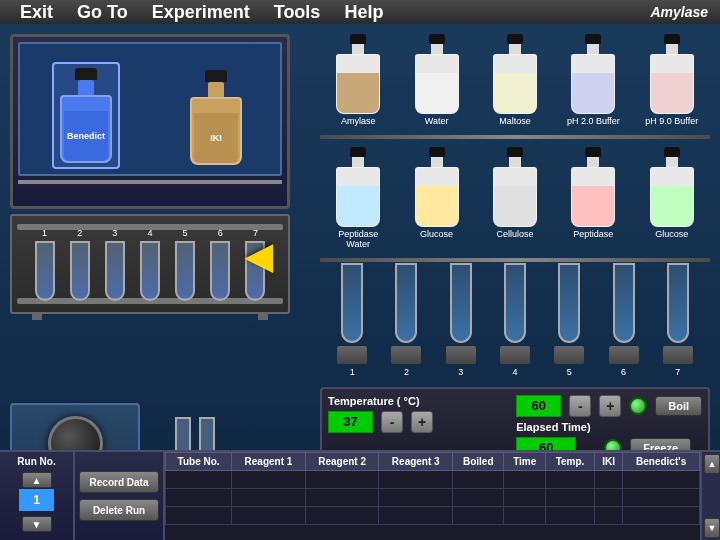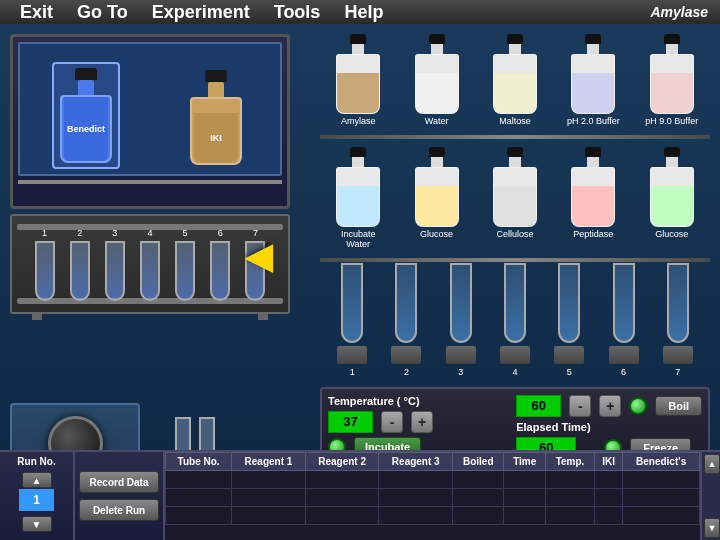--- a/index.html
+++ b/index.html
@@ -564,21 +564,21 @@
 
   <div id="left-panel">
 
     <div id="reagent-cabinet">
       <div id="cabinet-screen">
 
         <div style="display:flex;flex-direction:column;align-items:center;background:rgba(80,120,220,0.25);border:2px solid #88aaff;border-radius:4px;padding:4px 6px;">
           <div class="bottle-cap"></div>
           <div style="width:16px;height:15px;background:#4a7aee;border-radius:2px 2px 0 0;"></div>
           <div style="width:52px;height:68px;background:#4a7aee;border-radius:4px 4px 8px 8px;border:2px solid rgba(255,255,255,0.3);display:flex;align-items:flex-end;justify-content:center;">
-            <div style="width:44px;height:64px;background:#3a6ade;border-radius:0 0 6px 6px;display:flex;align-items:center;justify-content:center;">
+            <div style="width:44px;height:50px;background:#3a6ade;border-radius:0 0 6px 6px;display:flex;align-items:center;justify-content:center;">
               <span style="font-size:9px;color:white;font-weight:bold;">Benedict</span>
             </div>
           </div>
         </div>
 
         <div style="display:flex;flex-direction:column;align-items:center;padding:4px 6px;">
           <div class="bottle-cap"></div>
           <div style="width:16px;height:15px;background:#c8a060;border-radius:2px 2px 0 0;"></div>
           <div style="width:52px;height:68px;background:#c8a060;border-radius:4px 4px 8px 8px;border:2px solid rgba(255,255,255,0.3);display:flex;align-items:flex-end;justify-content:center;">
             <div style="width:44px;height:50px;background:#b89050;border-radius:0 0 6px 6px;display:flex;align-items:center;justify-content:center;">
@@ -713,21 +713,21 @@
     <div id="reagent-row-2">
 
       <div class="reagent-item">
         <div class="r-bottle-wrap">
           <div class="r-cap"></div>
           <div class="r-neck" style="background:#ddd;"></div>
           <div class="r-body" style="background:#e8e8e8;">
             <div class="r-liquid" style="height:40px;background:#c0e8ff;"></div>
           </div>
         </div>
-        <span class="r-label">Incubate Water</span>
+        <span class="r-label">Peptidase Water</span>
       </div>
 
       <div class="reagent-item">
         <div class="r-bottle-wrap">
           <div class="r-cap"></div>
           <div class="r-neck" style="background:#ddd;"></div>
           <div class="r-body" style="background:#e8e8e8;">
             <div class="r-liquid" style="height:40px;background:#ffe8a0;"></div>
           </div>
         </div>
@@ -812,24 +812,20 @@
       <div style="display:flex;gap:20px;">
 
         <div style="flex:1;">
           <div class="controls-row">
             <span class="ctrl-label">Temperature ( °C)</span>
           </div>
           <div class="controls-row">
             <div class="display-box">37</div>
             <div class="ctrl-btn">-</div>
             <div class="ctrl-btn">+</div>
-          </div>
-          <div class="controls-row">
-            <div class="green-btn" style="width:18px;height:18px;"></div>
-            <button class="incubate-btn">Incubate</button>
           </div>
         </div>
 
         <div style="flex:1;">
           <div class="controls-row">
             <div class="display-box">60</div>
             <div class="ctrl-btn">-</div>
             <div class="ctrl-btn">+</div>
             <div class="green-btn" style="width:18px;height:18px;"></div>
             <button class="action-btn">Boil</button>

